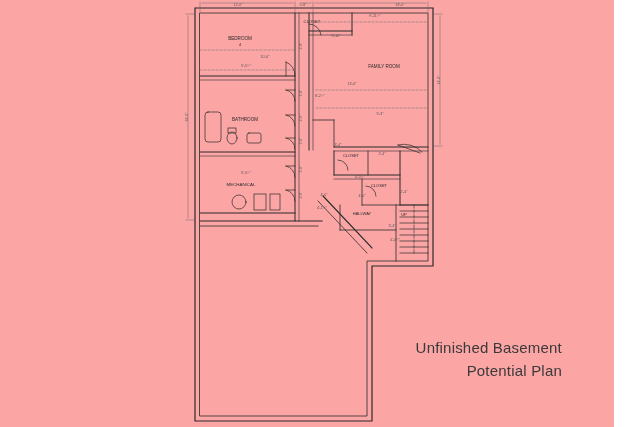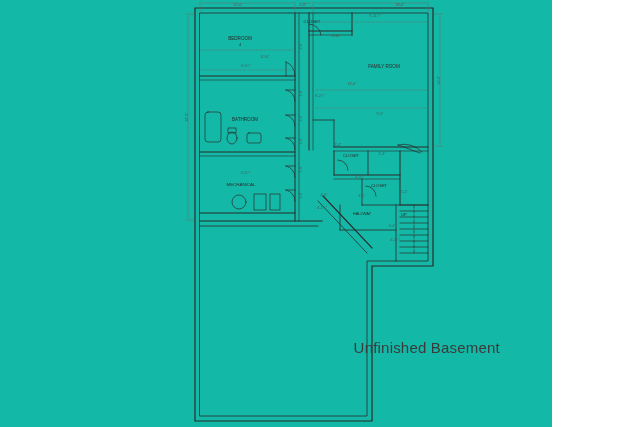--- a/index.html
+++ b/index.html
@@ -2,26 +2,25 @@
 <html><head>
 <meta charset="utf-8">
 <style>
   html, body {
     margin: 0;
     padding: 0;
     background: #ffffff;
   }
   #root {
     position: relative;
-    width: 532px;
+    width: 614px;
     height: 427px;
-    background: #14b8a6;
+    background: #fca5a5;
     font-family: "Liberation Sans", sans-serif;
     overflow: hidden;
-    padding-left: 20px;
   }
   #plan-svg {
     position: absolute;
     left: 0;
     top: 0;
     width: 640px;
     height: 427px;
   }
   .caption {
     position: absolute;
@@ -197,15 +196,16 @@
       <text x="404" y="193">2'-4"</text>
       <text x="392" y="227">3'-4"</text>
       <text x="395" y="241">4'-4½"</text>
       <text x="188" y="117" transform="rotate(-90 188 117)">24'-0"</text>
       <text x="440" y="80" transform="rotate(-90 440 80)">14'-0"</text>
     </g>
   </svg>
 
   <div class="caption">
     <div>Unfinished Basement</div>
+    <div>Potential Plan</div>
   </div>
 
 </div>
 
 </body></html>

